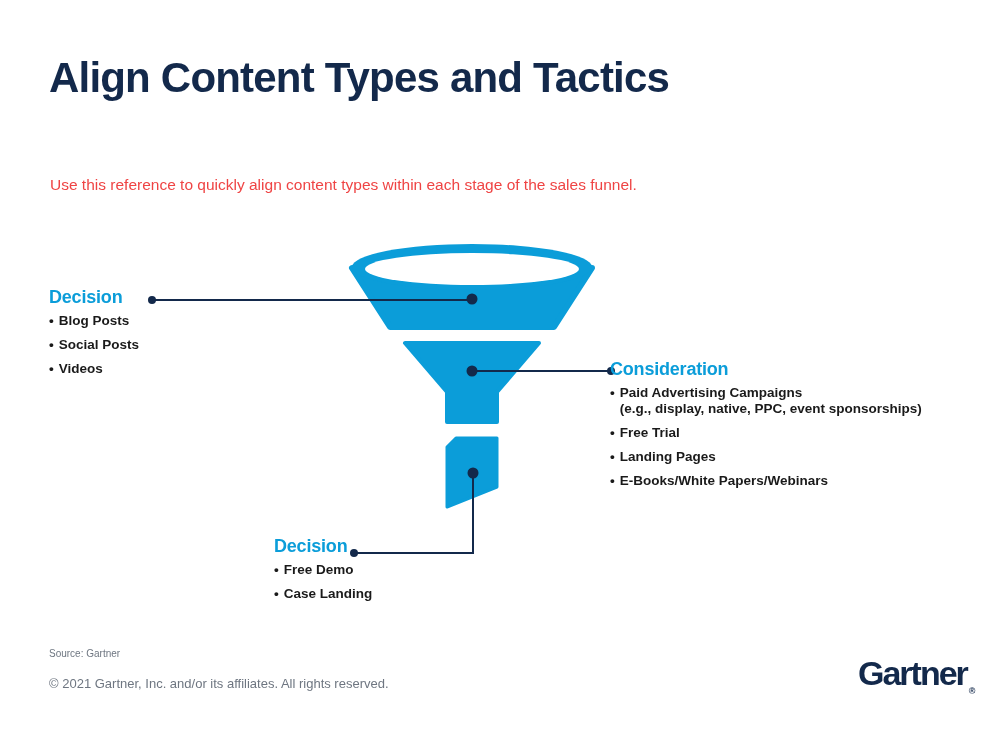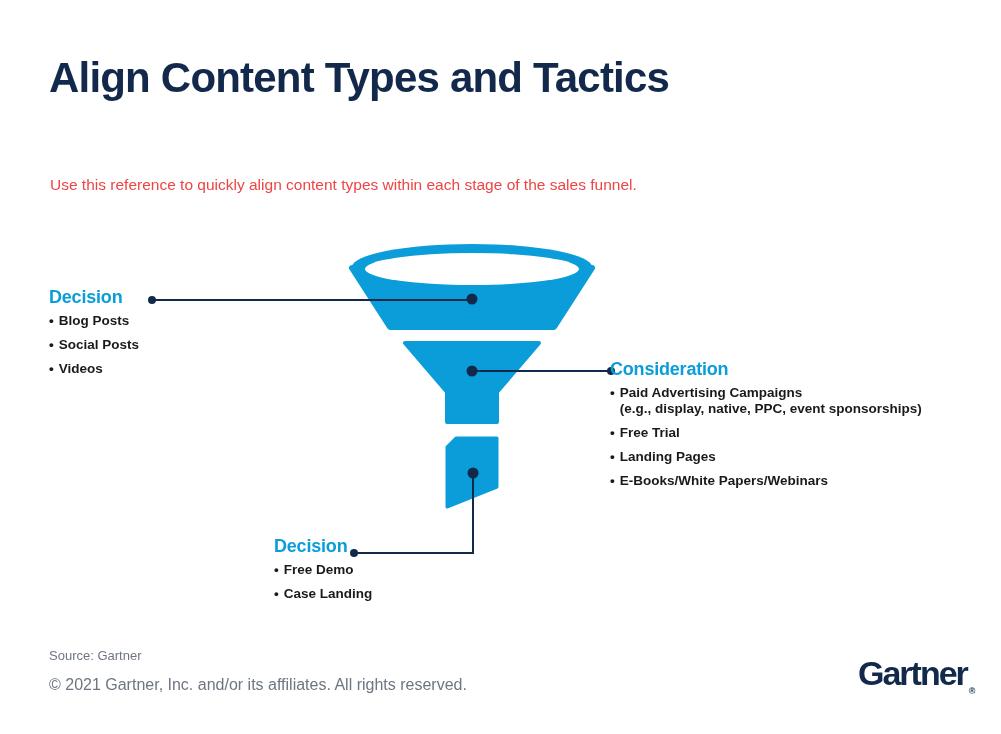--- a/index.html
+++ b/index.html
@@ -64,27 +64,27 @@
     margin-bottom: 8.5px;
   }
   .bullet { margin-right: 5px; flex: none; }
   .item-note { display: block; }
   .stage-awareness { left: 49px; top: 287px; width: 230px; }
   .stage-consideration { left: 610px; top: 359px; width: 360px; }
   .stage-decision { left: 274px; top: 536px; width: 230px; }
   .footer-source {
     position: absolute;
     left: 49px; top: 648px;
+    font-size: 10px;
+    color: var(--muted);
+  }
+  .footer-copy {
+    position: absolute;
+    left: 49px; top: 676px;
     font-size: 13px;
-    color: var(--muted);
-  }
-  .footer-copy {
-    position: absolute;
-    left: 49px; top: 676px;
-    font-size: 16px;
     color: var(--muted);
   }
   .logo {
     position: absolute;
     left: 858px; top: 654px;
     font-size: 34px;
     font-weight: bold;
     letter-spacing: -2px;
     color: var(--navy);
   }

